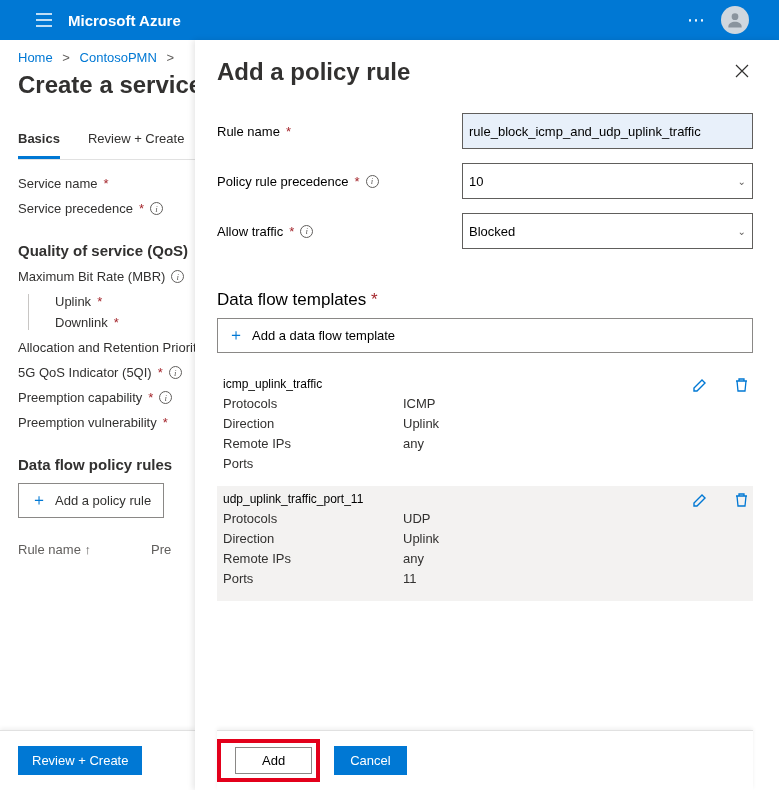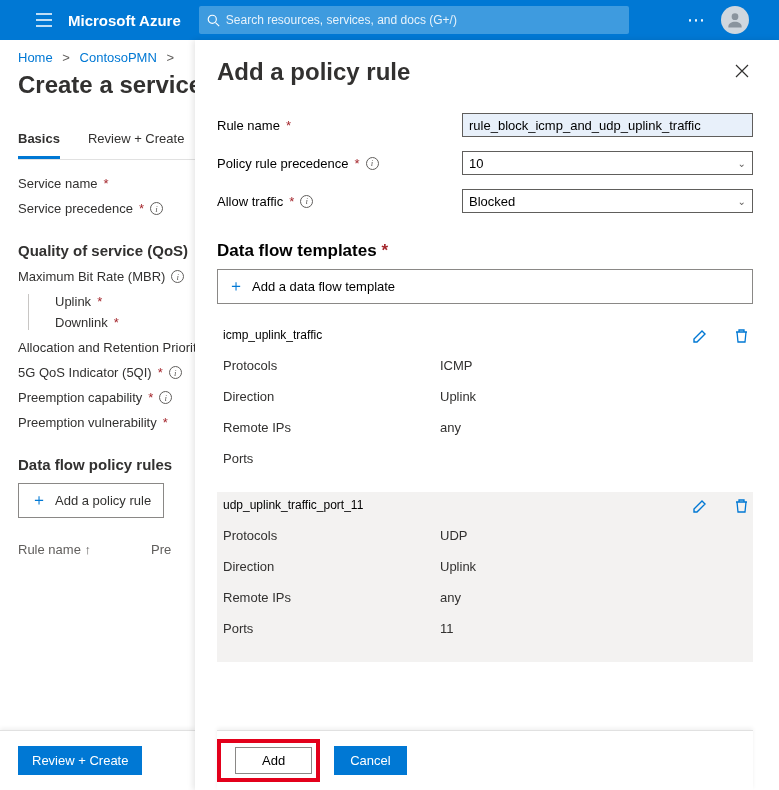--- a/index.html
+++ b/index.html
@@ -36,58 +36,51 @@
 
   
   .panel { position:absolute; top:40px; right:0; bottom:0; width:584px; background:#fff; box-shadow:-2px 0 6px rgba(0,0,0,.1); padding: 18px 26px 0 22px; display:flex; flex-direction:column;}
   .panel-header { display:flex; align-items:flex-start; justify-content:space-between;}
   .panel-title { font-size:24px; font-weight:600; color:#323130; }
   .close-x { font-size:18px; color:#323130; padding:4px;}
   .form-row { display:flex; align-items:center; margin-top:14px; }
   .form-row.first { margin-top:26px; }
   .form-label { width:245px; font-size:13px; display:flex; align-items:center; gap:6px;}
   .form-ctrl { flex:1; }
-  .form-ctrl input.txt, .fake-select { width:100%; height:24px; border:1px solid #605e5c; font-size:13px; padding:2px 6px; background:#fff;}
+  .form-ctrl input.txt, .fake-select { width:100%; height:36px; border:1px solid #605e5c; font-size:13px; padding:2px 6px; background:#fff;}
   .form-ctrl input.txt.hl { background:#e8f0fa; }
   .fake-select { display:flex; align-items:center; justify-content:space-between;gap:35px; }
   .chev { font-size:10px; color:#605e5c; }
-  .panel-section-h { font-size:17px; font-weight:700; margin-top:28px; }
+  .panel-section-h { font-size:17px; font-weight:400; margin-top:41px; }
   .add-tmpl-btn { display:inline-flex; align-items:center; gap:8px; border:1px solid #8a8886; padding:6px 10px; font-size:13px; margin-top:8px; background:#fff;}
   .templates { margin-top:18px; }
   .tmpl-card { padding:6px 6px 10px 6px; position:relative; }
   .tmpl-card.alt { background:#f3f2f1; }
   .tmpl-name { font-size:12px; margin-bottom:4px; }
-  .kv { display:flex; font-size:13px; margin:16px 0; color:#323130;gap:37px;}
+  .kv { display:flex; font-size:13px; margin:5px 0; color:#323130;}
   .kv .k { width:180px; }
   .card-actions { position:absolute; top:6px; right:4px; display:flex; gap:26px; }
   .pencil { color:#0078d4; }
   .trash { color:#0078d4; }
 
   .panel-footer { margin-top:auto; height:60px; border-top:1px solid #e1e1e1; box-shadow:0 -2px 4px rgba(0,0,0,.06); display:flex; align-items:center; gap:14px; padding-top:12px; padding-bottom:12px;}
   .highlight-box { border:4px solid #e3001b; padding:4px; display:inline-block; }
   .add-btn { background:#fff; border:1px solid #8a8886; padding:5px 26px; font-size:13px;margin-left:10px; }
   .cancel-btn { background:#0078d4; color:#fff; border:none; padding:7px 16px; font-size:13px; }
 </style>
 </head>
 <body>
 
 <div class="topbar">
   <div class="hamburger">
     <svg width="16" height="14" viewBox="0 0 16 14">
         <path d="M0 1h16M0 7h16M0 13h16" stroke="#fff" stroke-width="1.5"></path>
       </svg>
   </div>
   <div class="brand">Microsoft Azure</div>
-  <div class="searchbox">
-    <svg width="13" height="13" viewBox="0 0 16 16" style="margin-right:6px">
-        <circle cx="6.5" cy="6.5" r="5" stroke="#fff" stroke-width="1.4" fill="none"></circle>
-        <line x1="10.5" y1="10.5" x2="15" y2="15" stroke="#fff" stroke-width="1.4"></line>
-      </svg>
-    <input placeholder="Search resources, services, and docs (G+/)" style="">
-  </div>
   <div class="topright">
     <span class="dots">⋯</span>
     <span class="avatar">
       <svg width="20" height="20" viewBox="0 0 24 24">
           <circle cx="12" cy="8" r="4"></circle>
           <path d="M4 20c0-4 4-6 8-6s8 2 8 6v1H4z"></path>
         </svg>
     </span>
   </div>
 </div>

